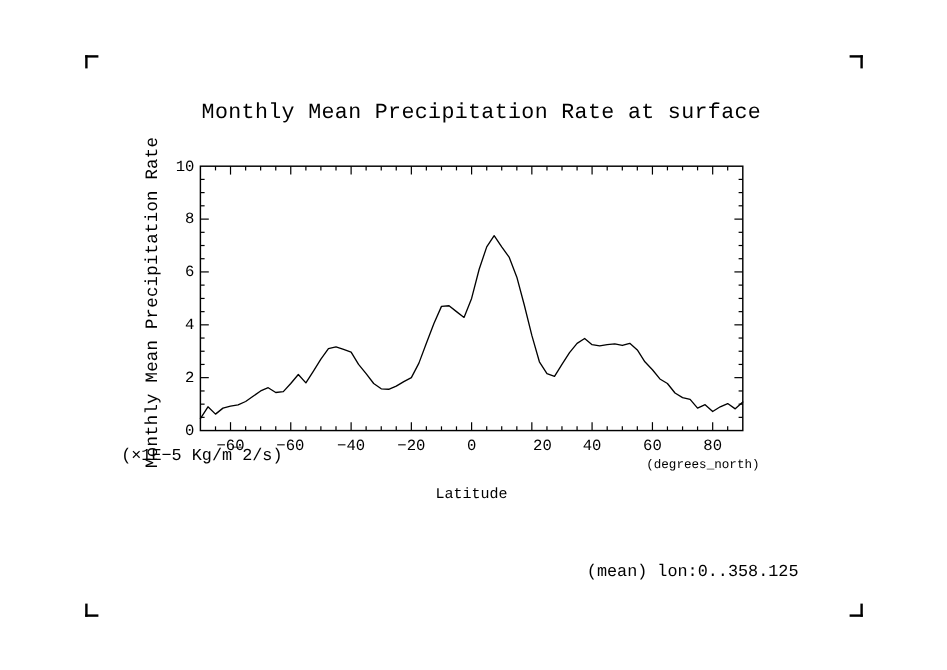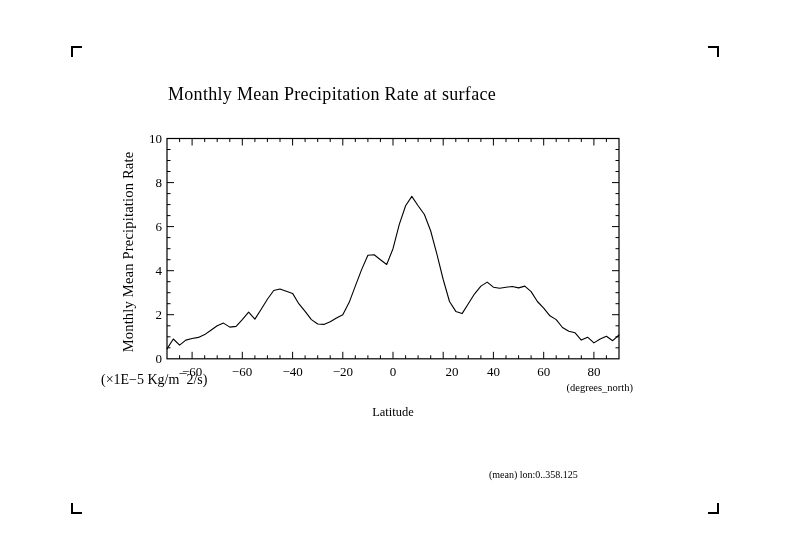--- a/index.html
+++ b/index.html
@@ -1,36 +1,36 @@
 <!DOCTYPE html>
 <html><head>
 <meta charset="utf-8">
 <style>
   html,body{margin:0;padding:0;background:#ffffff;}
   .page{
     position:relative;width:789px;height:558px;background:#ffffff;overflow:hidden;
-    font-family:Liberation Serif, serif;color:#000000;
+    font-family:Liberation Mono, monospace;color:#000000;
   }
   .abs{position:absolute;white-space:nowrap;}
   
   .corner{position:absolute;width:9px;height:9px;}
   .corner.tl{border-top:2px solid #000;border-left:2px solid #000;}
   .corner.tr{border-top:2px solid #000;border-right:2px solid #000;}
   .corner.bl{border-bottom:2px solid #000;border-left:2px solid #000;}
   .corner.br{border-bottom:2px solid #000;border-right:2px solid #000;}
   .title{left:168px;top:81px;font-size:18px;line-height:27px;letter-spacing:.3px;}
   .ylabel-wrap{left:128px;top:252px;width:0;height:0;}
   .ylabel{
     position:absolute;left:0;top:0;font-size:14.5px;letter-spacing:.2px;
     transform:translate(-50%,-50%) rotate(-90deg);white-space:nowrap;
   }
   .scale-note{left:101px;top:372px;font-size:14px;}
   .xlabel{left:393px;top:405px;font-size:12.5px;transform:translateX(-50%);}
   .xunit{right:156px;top:382px;font-size:10.5px;}
-  .footnote{left:489px;top:469px;font-size:10px;}
+  .footnote{left:489px;top:469px;font-size:14px;}
   .xtick-label{position:absolute;top:364px;font-size:13px;transform:translateX(-50%);}
   .ytick-label{position:absolute;right:627px;font-size:13px;transform:translateY(-52%);}
   svg{position:absolute;left:0;top:0;}
 </style>
 </head>
 <body>
 
 <div class="page">
 
   <div class="corner tl" style="left:71px;top:46px;"></div>

